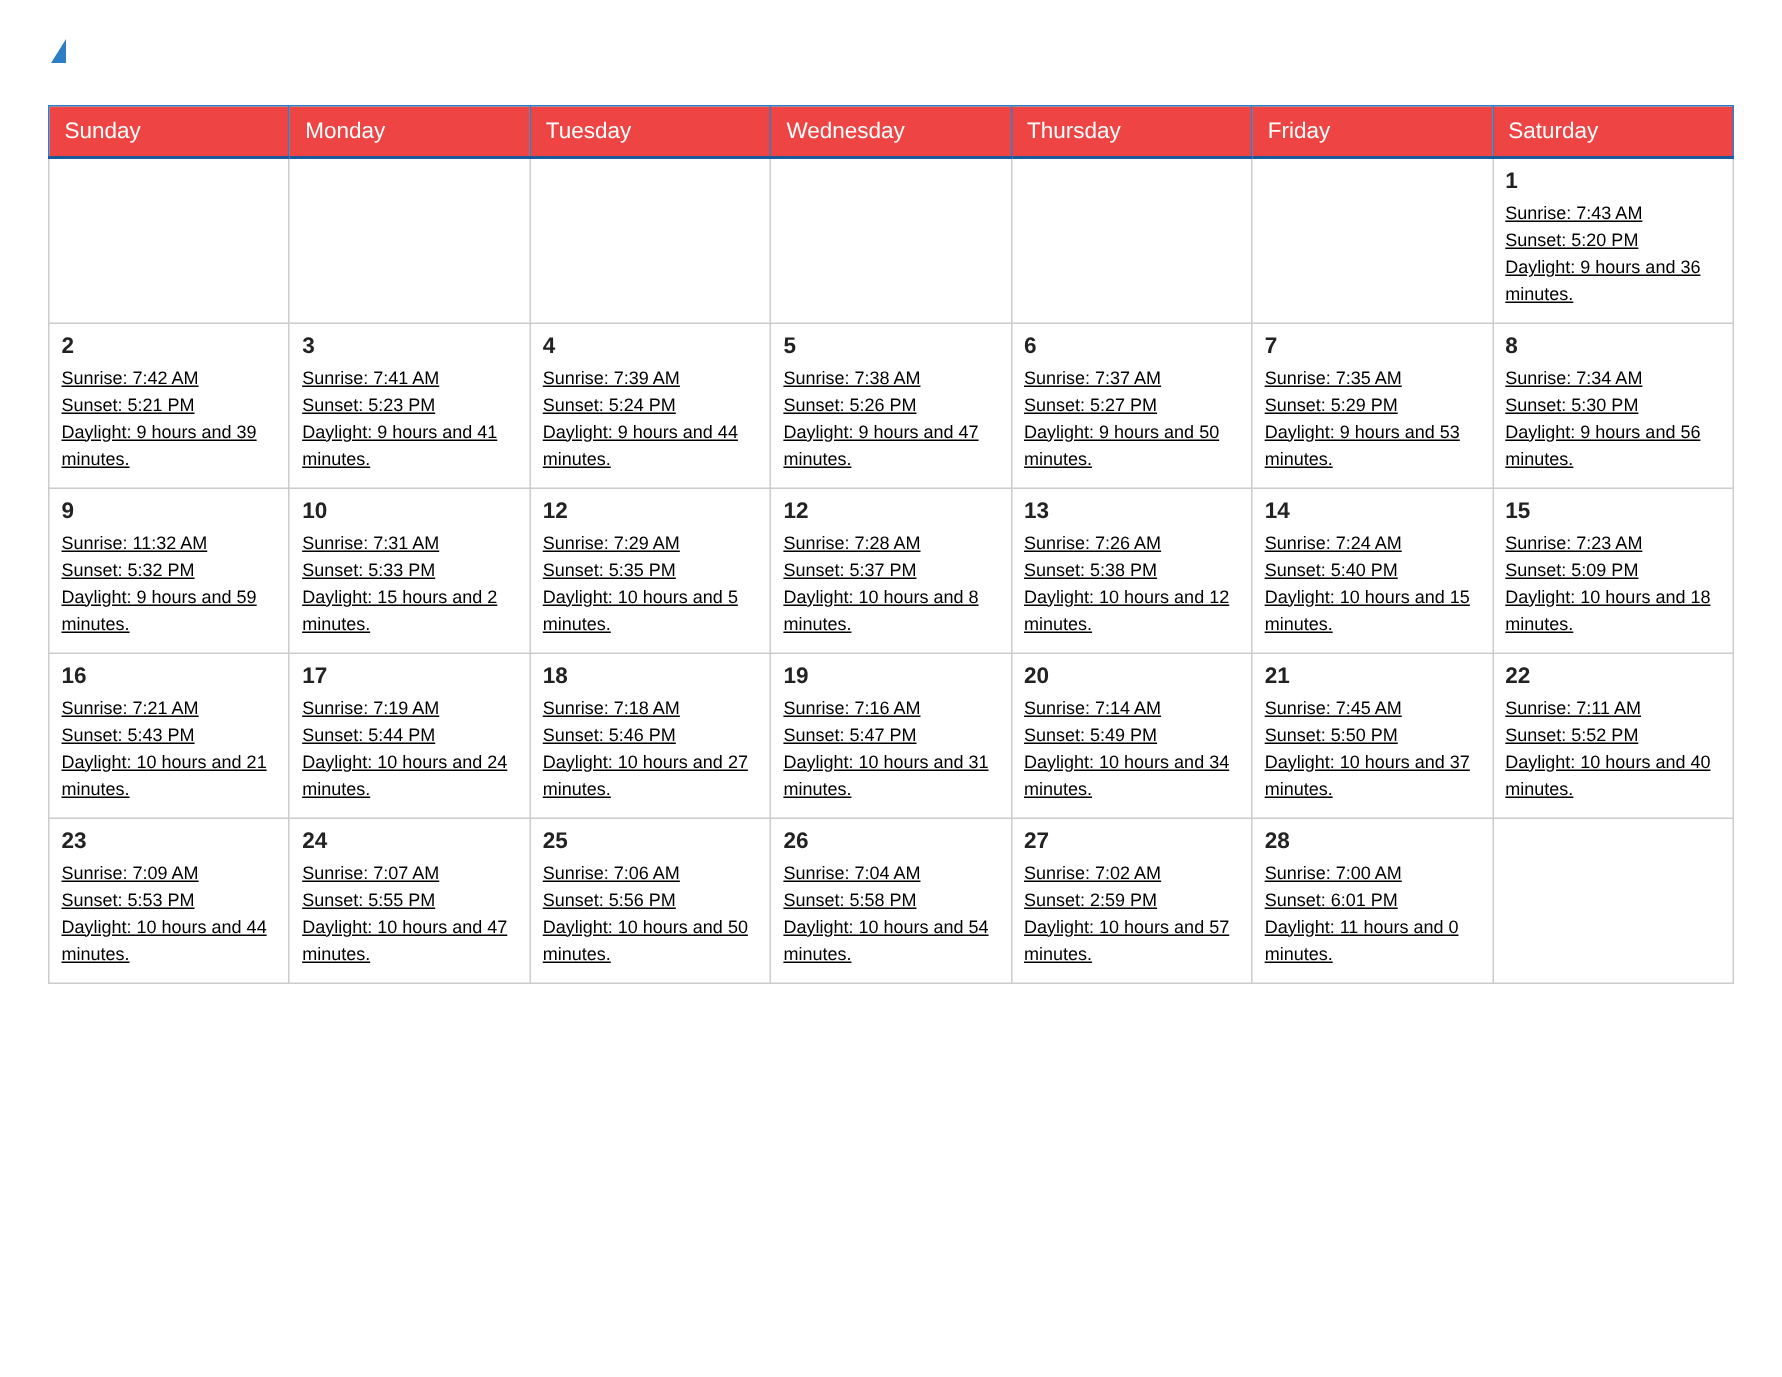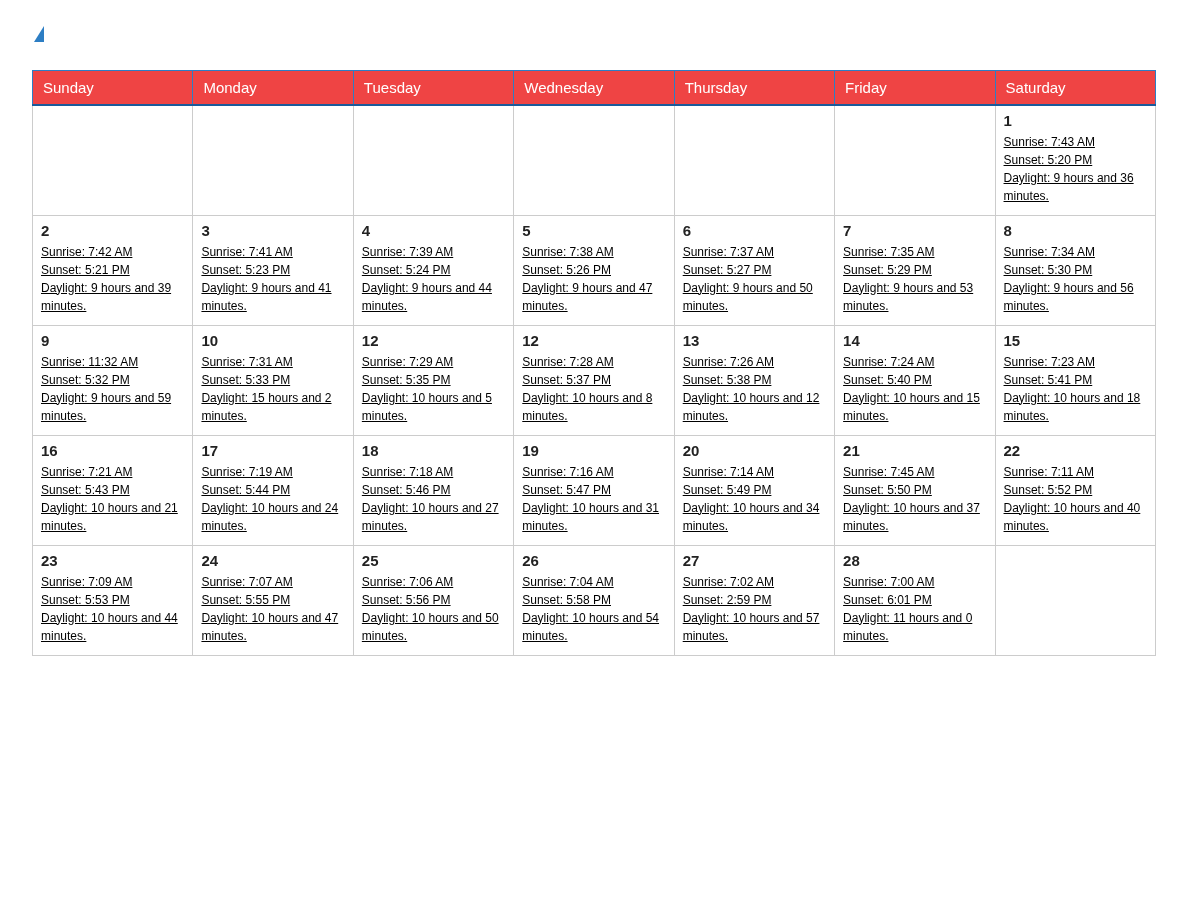--- a/index.html
+++ b/index.html
@@ -236,21 +236,21 @@
           <div class="day-info">
             <div>Sunrise: 7:24 AM</div>
             <div>Sunset: 5:40 PM</div>
             <div>Daylight: 10 hours and 15 minutes.</div>
           </div>
         </td>
         <td>
           <span class="day-number">15</span>
           <div class="day-info">
             <div>Sunrise: 7:23 AM</div>
-            <div>Sunset: 5:41 PM</div>
+            <div>Sunset: 5:09 PM</div>
             <div>Daylight: 10 hours and 18 minutes.</div>
           </div>
         </td>
       </tr>
       <tr>
         <td>
           <span class="day-number">16</span>
           <div class="day-info">
             <div>Sunrise: 7:21 AM</div>
             <div>Sunset: 5:43 PM</div>

